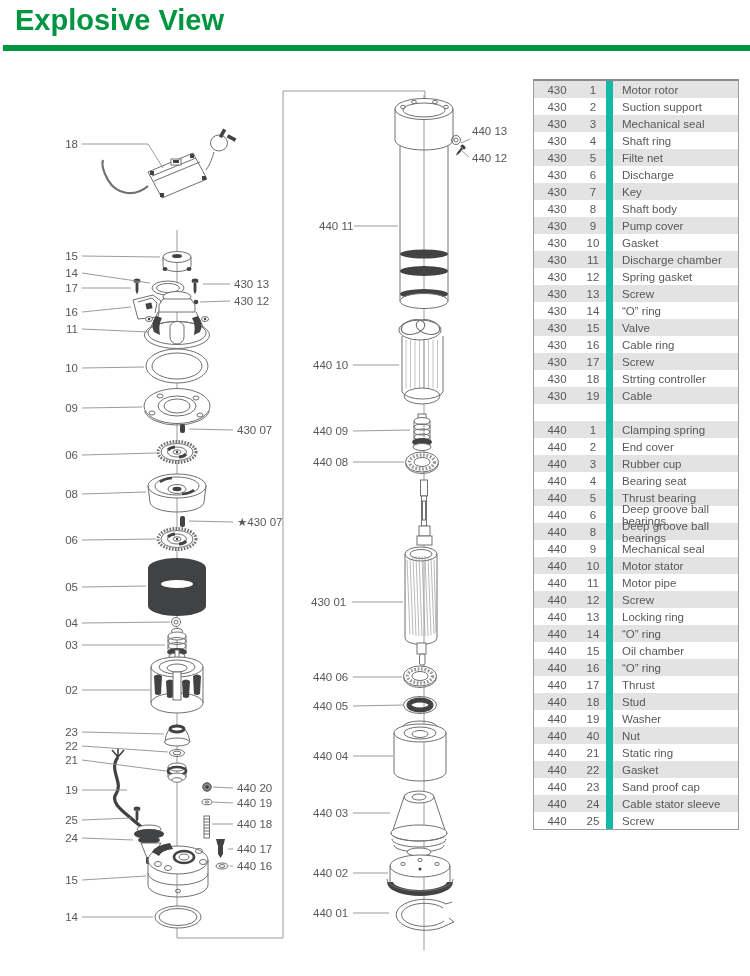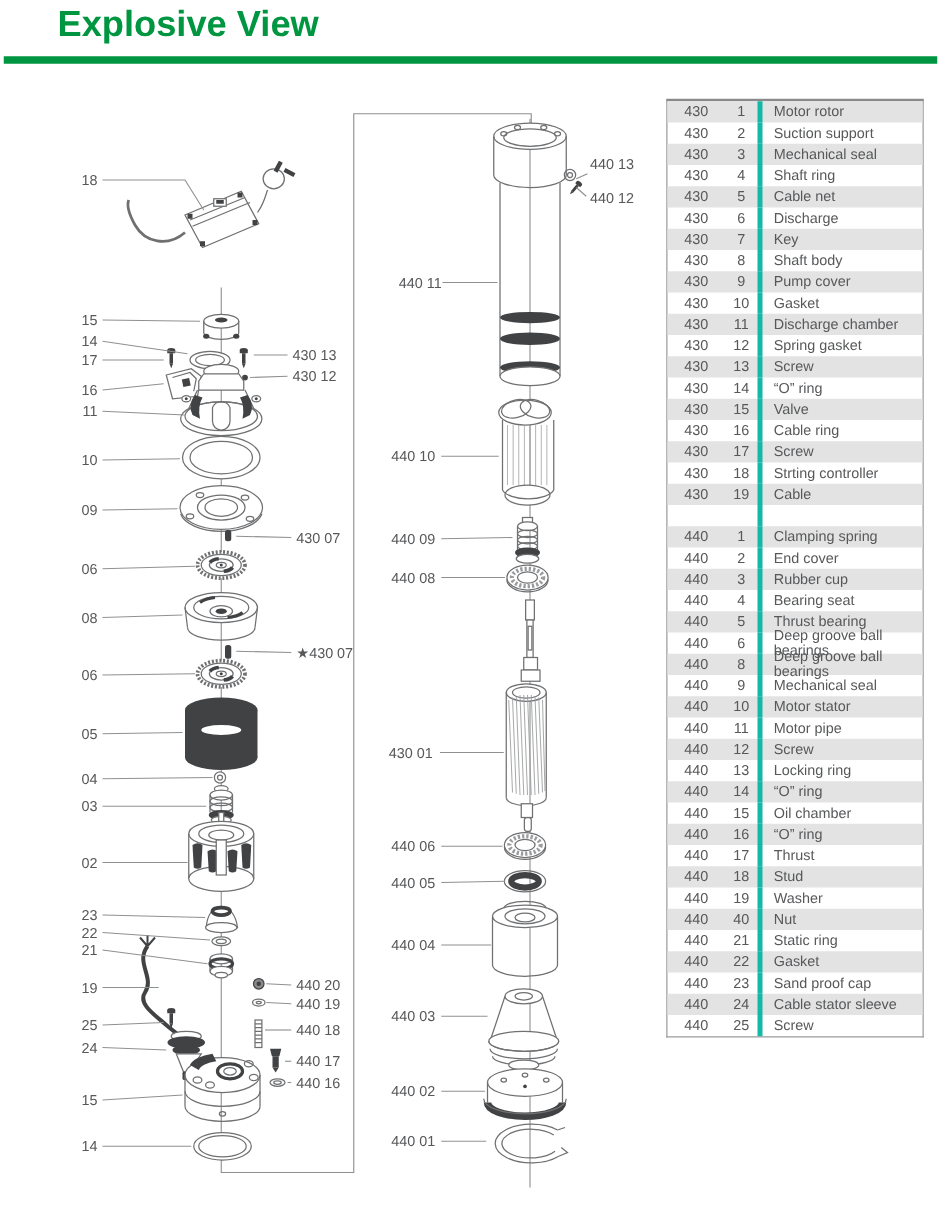--- a/index.html
+++ b/index.html
@@ -1,34 +1,34 @@
 <!DOCTYPE html>
 <html><head>
 <meta charset="utf-8">
 <style>
   html,body{margin:0;padding:0;background:#fff;}
   body{width:750px;height:976px;position:relative;overflow:hidden;
        font-family:"Liberation Sans",sans-serif;}
   .page-title{position:absolute;left:15px;top:4px;font-size:29px;font-weight:700;
-       color:#009641;letter-spacing:0;margin-left:31px;}
+       color:#009641;letter-spacing:0;}
   .title-bar{position:absolute;left:3px;top:45px;width:747px;height:6px;background:#009641;}
   svg.diagram{position:absolute;left:0;top:0;}
   .lbl{font-family:"Liberation Sans",sans-serif;font-size:11.5px;fill:#57585a;}
   .lblE{text-anchor:end;}
   .leader{stroke:#8f9092;stroke-width:0.9;fill:none;}
   .ol{stroke:#6f7072;stroke-width:1;fill:#fff;}
   .nf{stroke:#6f7072;stroke-width:1;fill:none;}
   .dk{fill:#414244;}
   .parts-table{position:absolute;left:533px;top:79px;width:206px;background:#fff;
        border:1px solid #9c9c9c;border-top:2px solid #8a8a8a;box-sizing:border-box;}
   .trow{height:17px;display:flex;align-items:center;font-size:11.5px;color:#57585a;}
   .trow.shaded{background:#e3e3e3;}
   .c-code{width:46px;text-align:center;flex:none;}
   .c-num{width:26px;text-align:center;flex:none;}
-  .c-name{flex:1;border-left:4px solid #14b8a6;padding-left:9px;height:100%;
+  .c-name{flex:1;border-left:7px solid #14b8a6;padding-left:9px;height:100%;
        display:flex;align-items:center;}
 </style>
 </head>
 <body>
 
 <div class="page-title">Explosive View</div>
 <div class="title-bar"></div>
 
 <svg class="diagram" width="750" height="976" viewBox="0 0 750 976">
   <defs>
@@ -476,21 +476,21 @@
         <span class="c-name">Mechanical seal</span>
       </div>
       <div class="trow">
         <span class="c-code">430</span>
         <span class="c-num">4</span>
         <span class="c-name">Shaft ring</span>
       </div>
       <div class="trow shaded">
         <span class="c-code">430</span>
         <span class="c-num">5</span>
-        <span class="c-name">Cable net</span>
+        <span class="c-name">Filte net</span>
       </div>
       <div class="trow">
         <span class="c-code">430</span>
         <span class="c-num">6</span>
         <span class="c-name">Discharge</span>
       </div>
       <div class="trow shaded">
         <span class="c-code">430</span>
         <span class="c-num">7</span>
         <span class="c-name">Key</span>

